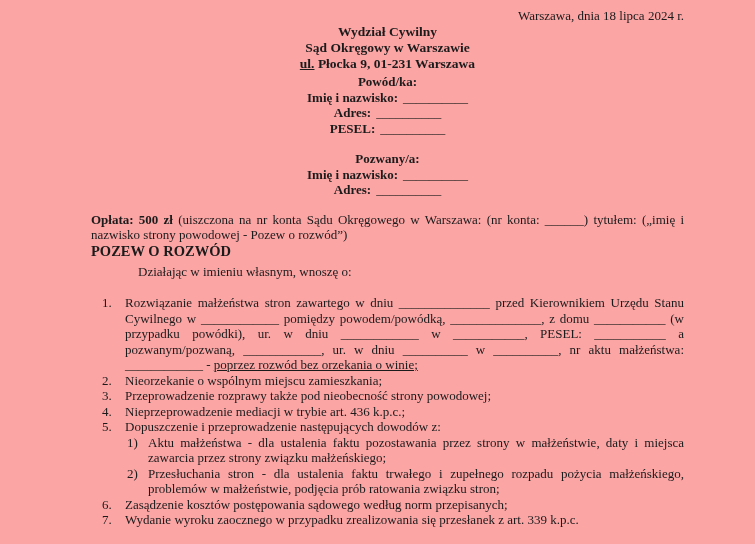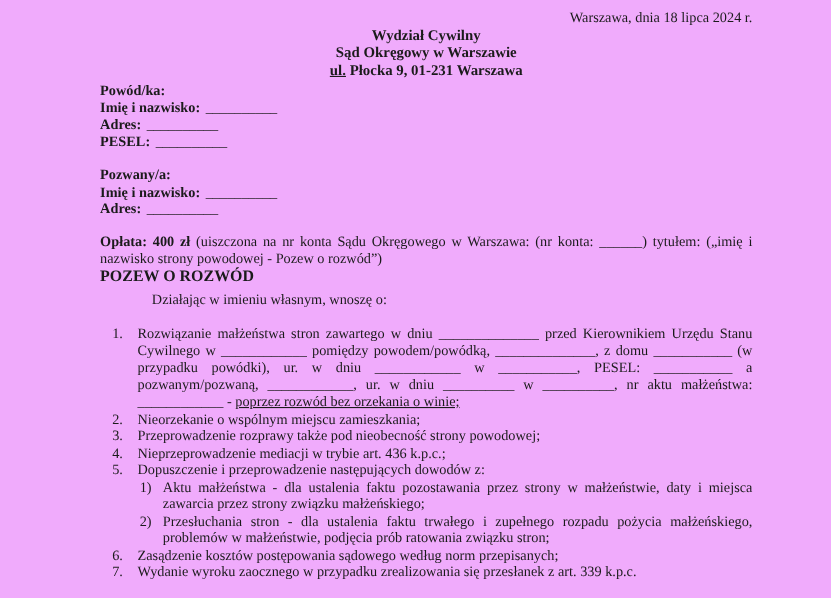--- a/index.html
+++ b/index.html
@@ -1,32 +1,32 @@
 <!DOCTYPE html>
 <html lang="pl"><head>
 <meta charset="utf-8">
 <style>
   html, body { margin: 0; padding: 0; background: #ffffff; }
   .page {
     position: relative;
     width: 755px;
     height: 544px;
     box-sizing: border-box;
-    background: #f0abfc;
+    background: #fca5a5;
     color: #1b1b1b;
     font-family: "Liberation Serif", serif;
     font-size: 13px;
     line-height: 15.5px;
     padding: 8px 71px 0 91px;
     overflow: hidden;
   }
   .date-line { text-align: right; line-height: 16px; white-space: nowrap; }
   .court-block { text-align: center; font-weight: bold; font-size: 13.5px; line-height: 16px; }
   .u { text-decoration: underline; }
-  .parties { text-align: left; margin-top: 2px; }
+  .parties { text-align: center; margin-top: 2px; }
   .party-heading { font-weight: bold; }
   .party-row { font-weight: bold; white-space: nowrap; }
   .party-gap { margin-top: 15px; }
   .blank { font-weight: normal; letter-spacing: 0; }
   .party-row .blank { margin-left: 5px; }
   .fee { margin: 14px 0 0 0; text-align: justify; }
   .fee b { font-weight: bold; }
   .title { margin: 0 0 0 0; text-align: left; font-size: 14.5px; font-weight: bold; line-height: 16px; }
   .intro { margin: 5px 0 0 0; text-indent: 47px; }
   .petitions { margin-top: 16px; }
@@ -57,21 +57,21 @@
         <div class="party-row"><span class="party-label">Adres:</span><span class="blank">__________</span></div>
         <div class="party-row"><span class="party-label">PESEL:</span><span class="blank">__________</span></div>
       </div>
       <div class="party-block party-gap">
         <div class="party-heading">Pozwany/a:</div>
         <div class="party-row"><span class="party-label">Imię i nazwisko:</span><span class="blank">__________</span></div>
         <div class="party-row"><span class="party-label">Adres:</span><span class="blank">__________</span></div>
       </div>
     </div>
 
-  <p class="fee"><b>Opłata: 400 zł</b><span> (uiszczona na nr konta Sądu Okręgowego w Warszawa: (nr konta: ______) tytułem: („imię i nazwisko strony powodowej - Pozew o rozwód”)</span></p>
+  <p class="fee"><b>Opłata: 500 zł</b><span> (uiszczona na nr konta Sądu Okręgowego w Warszawa: (nr konta: ______) tytułem: („imię i nazwisko strony powodowej - Pozew o rozwód”)</span></p>
 
   <div class="title">POZEW O ROZWÓD</div>
 
   <p class="intro">Działając w imieniu własnym, wnoszę o:</p>
 
   <div class="petitions" id="petitions">
       <div class="petition">
         <span class="petition-num">1.</span>
         <div class="petition-body"><span>Rozwiązanie małżeństwa stron zawartego w dniu ______________ przed Kierownikiem Urzędu Stanu Cywilnego w ____________ pomiędzy powodem/powódką, ______________, z domu ___________ (w przypadku powódki), ur. w dniu ____________ w ___________, PESEL: ___________ a pozwanym/pozwaną, ____________, ur. w dniu __________ w __________, nr aktu małżeństwa: ____________ - </span><span class="u">poprzez rozwód bez orzekania o winie;</span></div>
       </div>

